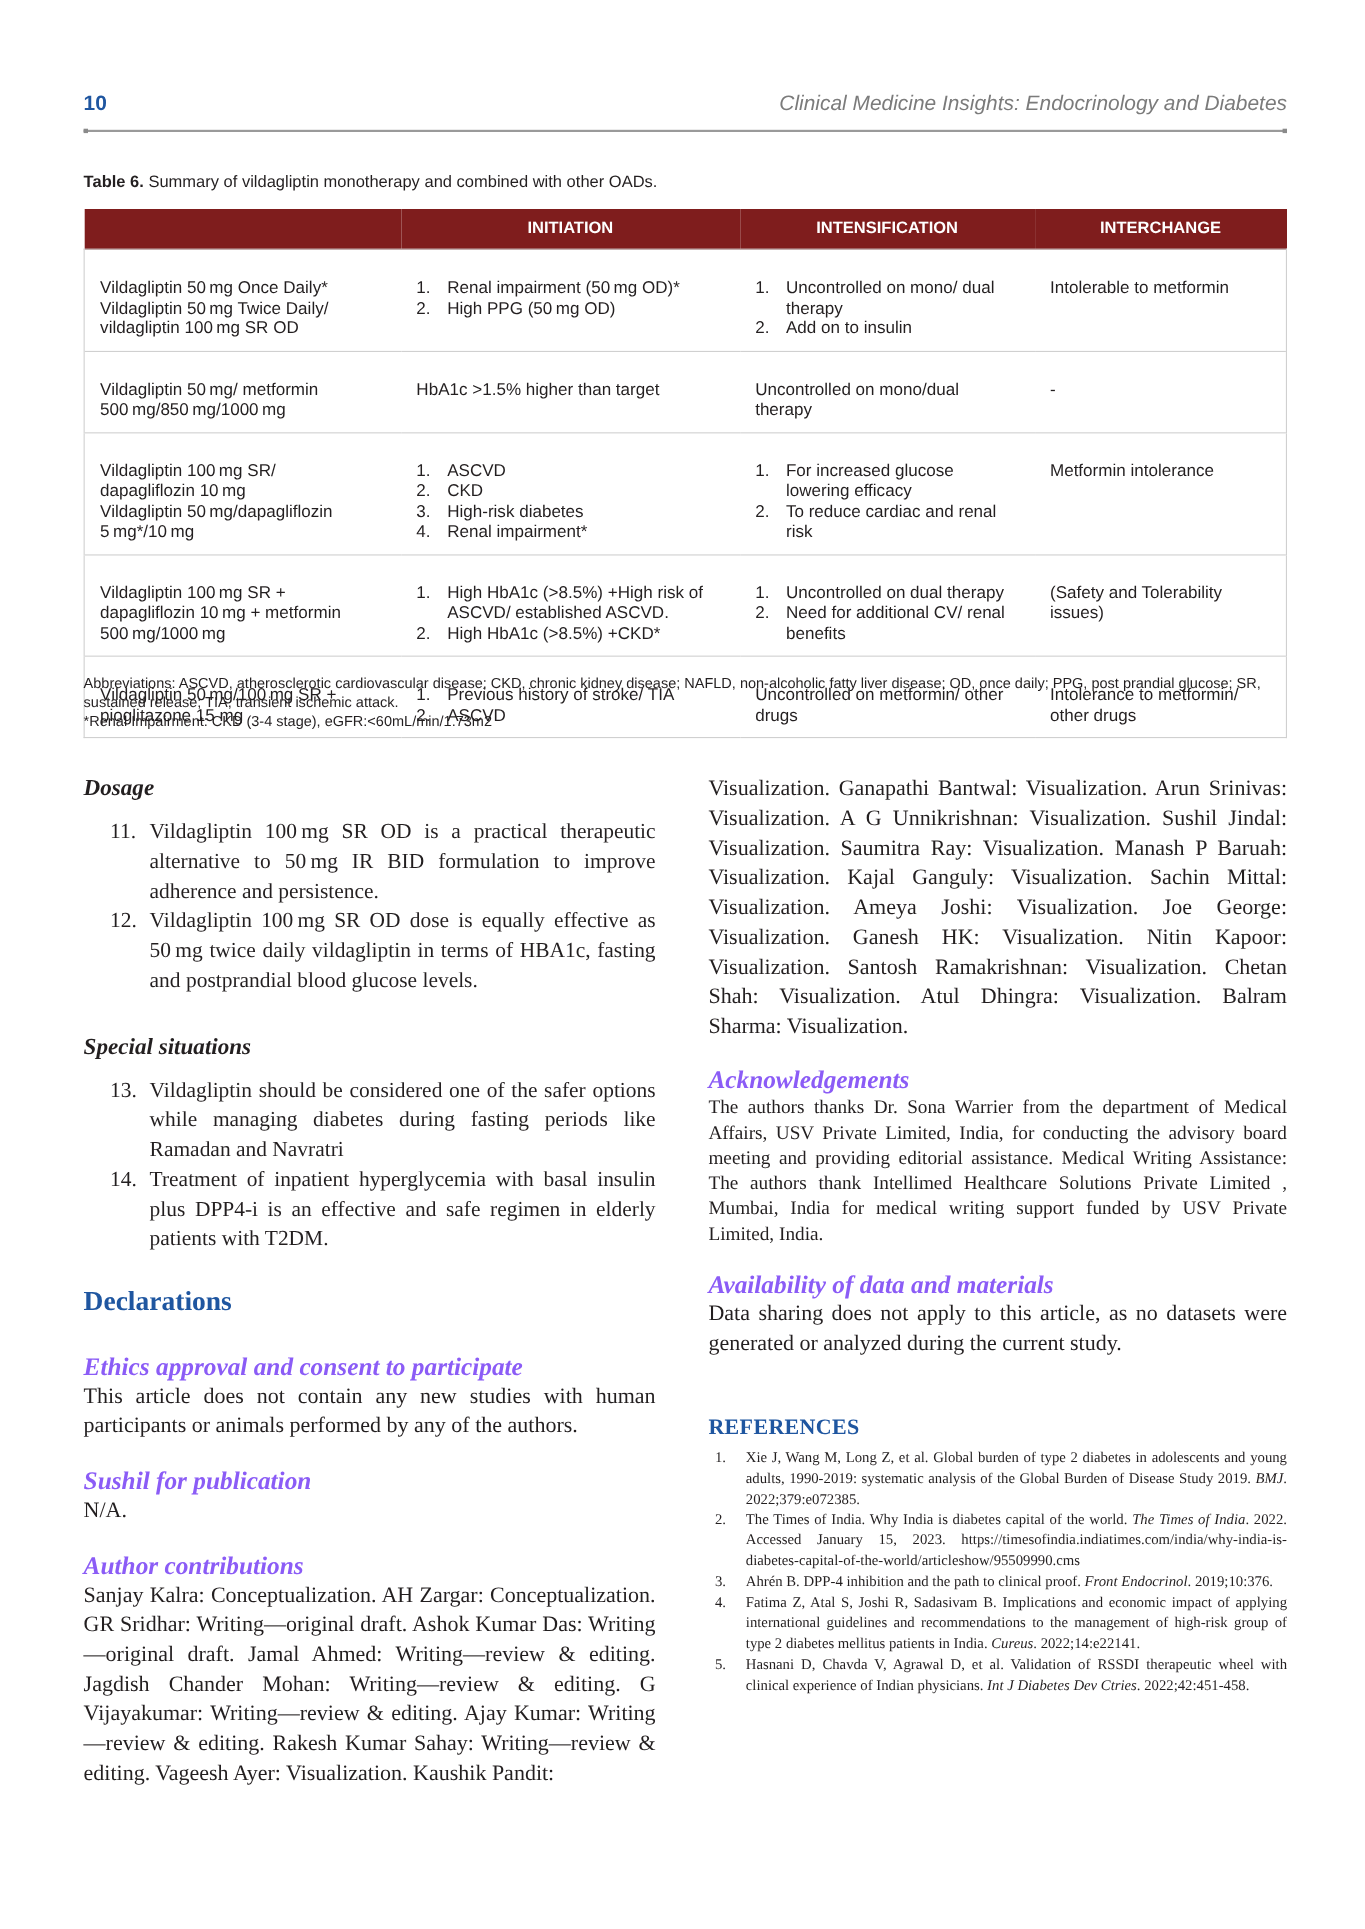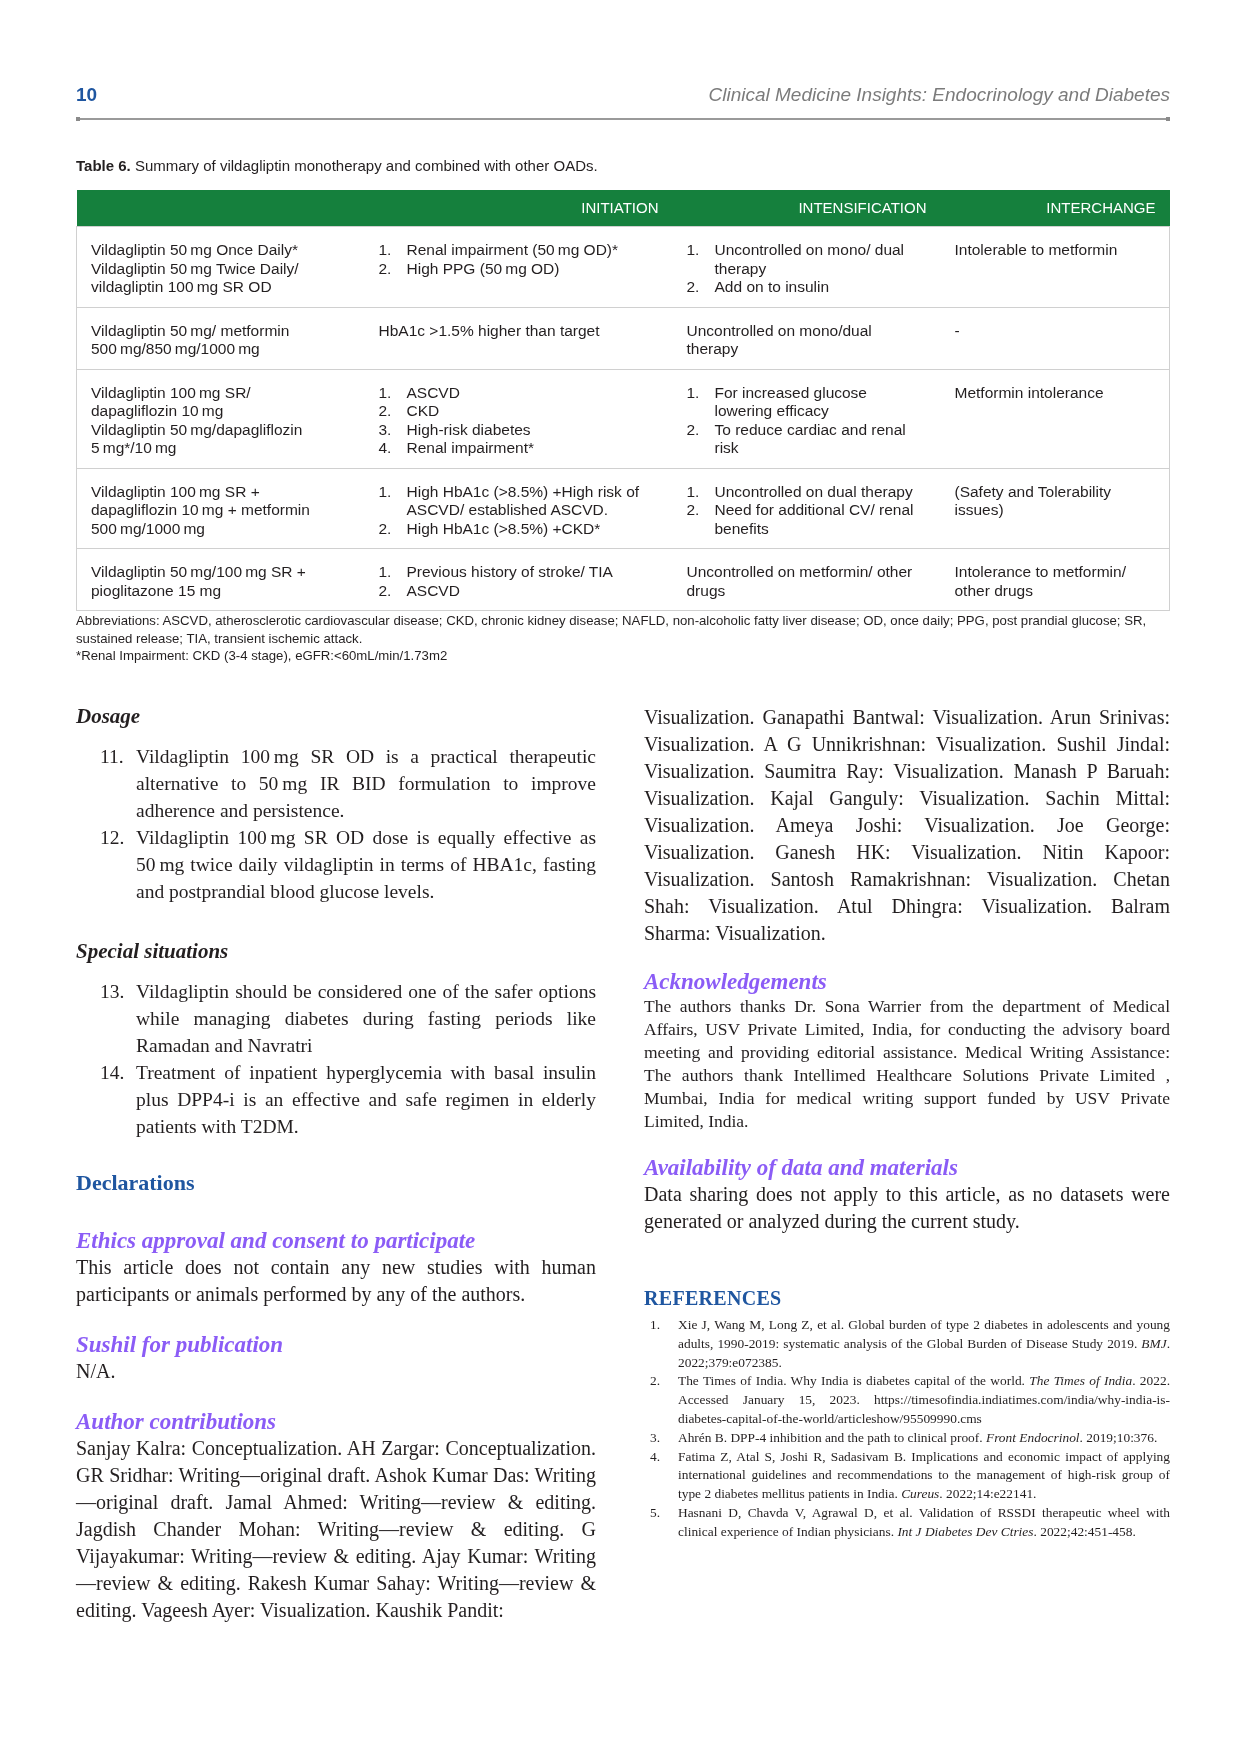--- a/index.html
+++ b/index.html
@@ -12,43 +12,43 @@
   .header-rule { position: absolute; left: 76px; top: 118px; width: 1094px; height: 2px; background: #9a9a9a; }
   .header-rule::before, .header-rule::after { content: ""; position: absolute; top: -1px; width: 4px; height: 4px; background: #8a8a8a; }
   .header-rule::before { left: 0; }
   .header-rule::after { right: 0; }
 
   
   .table-caption { position: absolute; left: 76px; top: 157px; font-family: "Liberation Sans", sans-serif; font-size: 15px; color: #231f20; }
   .table-caption b { font-weight: bold; }
   .table-wrap { position: absolute; left: 76px; top: 190px; width: 1094px; }
   table.summary { width: 100%; border-collapse: collapse; font-family: "Liberation Sans", sans-serif; font-size: 15.5px; line-height: 18.5px; color: #231f20; }
-  table.summary th { background: #15803d; color: #ffffff; font-weight: normal; text-align: right; height: 36px; padding: 0 14px; font-size: 15px; }
-  table.summary td { vertical-align: top; padding: 14px 14px 10px 14px; border-top: 1.5px solid #d0d0d0; }
+  table.summary th { background: #7f1d1d; color: #ffffff; font-weight: bold; text-align: center; height: 36px; padding: 0 14px; font-size: 15px; }
+  table.summary td { vertical-align: top; padding: 26px 14px 10px 14px; border-top: 1.5px solid #d0d0d0; }
   table.summary tr:last-child td { border-bottom: 1.5px solid #d0d0d0; }
   table.summary td:first-child { border-left: 1.5px solid #d0d0d0; }
   table.summary td:last-child { border-right: 1.5px solid #d0d0d0; }
   .col-drug { width: 260px; }
   .col-init { width: 280px; }
   .col-intens { width: 240px; }
   .cell-line { display: block; }
   ol.cell-list { list-style: none; margin: 0; padding: 0; }
   ol.cell-list li { position: relative; padding-left: 28px; }
   ol.cell-list li .num { position: absolute; left: 0; top: 0; }
   td.middle { vertical-align: middle; }
 
   .table-notes { position: absolute; left: 76px; top: 612px; width: 1094px; font-family: "Liberation Sans", sans-serif; font-size: 13.2px; line-height: 17.5px; color: #231f20; }
 
   
   .col-left { position: absolute; left: 76px; top: 704px; width: 520px; }
   .col-right { position: absolute; left: 644px; top: 704px; width: 526px; }
   .body-text { font-family: "Liberation Serif", serif; font-size: 20px; line-height: 27px; text-align: justify; color: #231f20; margin: 0; }
   .subhead-black { font-family: "Liberation Serif", serif; font-style: italic; font-size: 21px; color: #231f20; margin: 0; }
   .subhead-blue { font-family: "Liberation Serif", serif; font-style: italic; font-size: 23px; color: #8b5cf6; margin: 0; line-height: 26px; }
-  .section-head { font-family: "Liberation Serif", serif; font-weight: bold; font-size: 22px; color: #1f56a0; margin: 0; }
+  .section-head { font-family: "Liberation Serif", serif; font-weight: bold; font-size: 25px; color: #1f56a0; margin: 0; }
   ol.num-list { list-style: none; margin: 0; padding: 0; }
   ol.num-list li { position: relative; padding-left: 60px; font-family: "Liberation Serif", serif; font-size: 19.5px; line-height: 27px; text-align: justify; }
   ol.num-list li .num { position: absolute; left: 24px; top: 0; }
 
   .refs-head { font-family: "Liberation Serif", serif; font-weight: bold; font-size: 20px; color: #1f56a0; margin: 0; letter-spacing: 0.3px; }
   ol.refs { list-style: none; margin: 0; padding: 0; }
   ol.refs li { position: relative; padding-left: 34px; font-family: "Liberation Serif", serif; font-size: 13.4px; line-height: 18.8px; text-align: justify; color: #231f20; }
   ol.refs li .num { position: absolute; left: 6px; top: 0; }
   ol.refs li i { font-style: italic; }
 </style>

